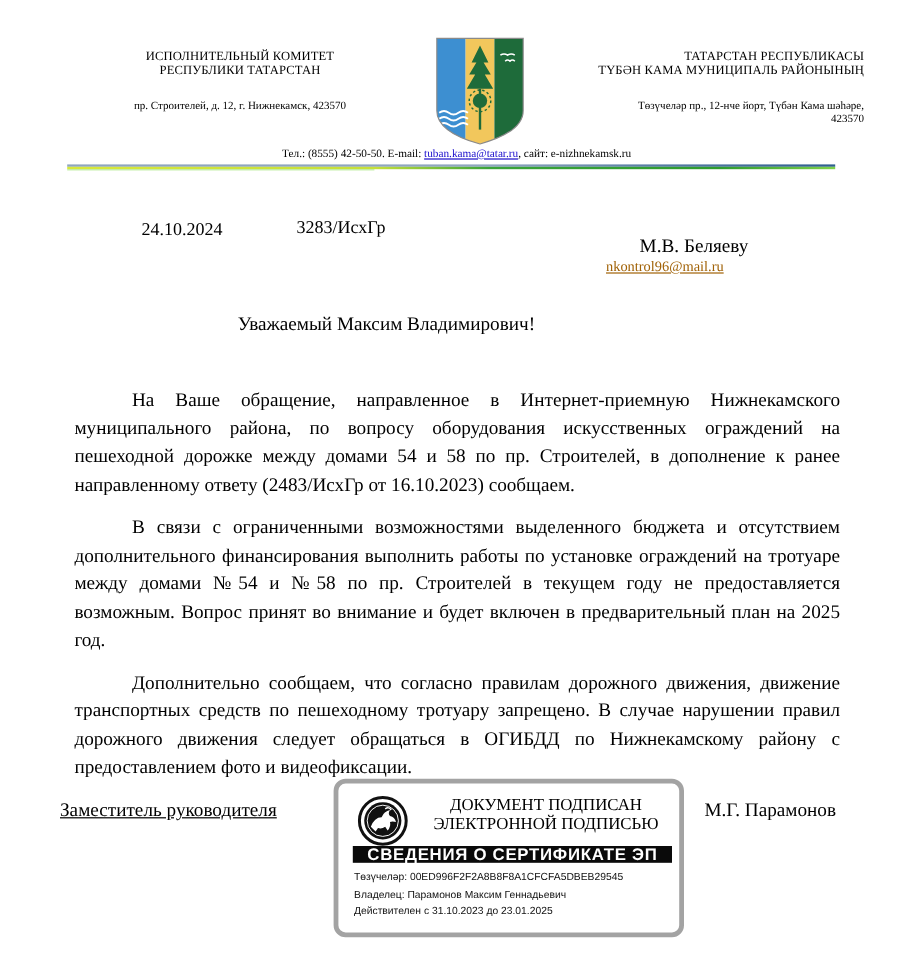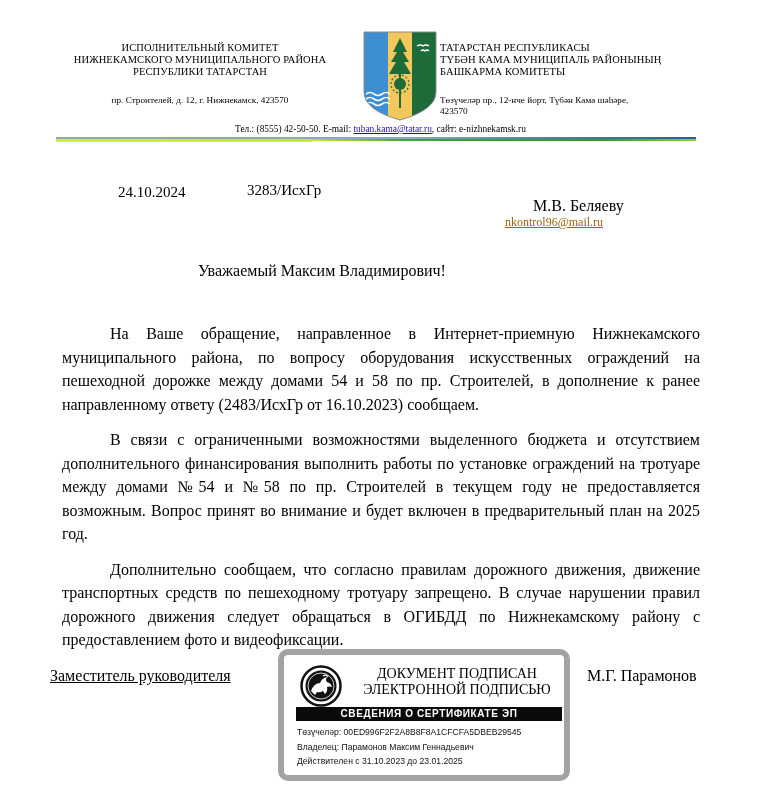--- a/index.html
+++ b/index.html
@@ -1,20 +1,20 @@
 <!DOCTYPE html>
 <html><head>
 <meta charset="utf-8">
 <style>
   html, body { margin: 0; padding: 0; background: #ffffff; }
   body { width: 761px; height: 803px; position: relative; overflow: hidden;
          font-family: "Liberation Serif", "DejaVu Serif", serif; color: #000; }
 
   .hdr-left { position: absolute; left: 50px; top: 42px; width: 300px; text-align: center; }
-  .hdr-right { position: absolute; left: 440px; top: 42px; width: 280px; text-align: left; }
+  .hdr-right { position: absolute; left: 440px; top: 42px; width: 280px; text-align: right; }
   .org { font-size: 10.5px; line-height: 12px; letter-spacing: 0.1px; }
   .addr { font-size: 9.2px; line-height: 11px; margin-top: 17px; }
   .hdr-right .addr { margin-top: 17px; }
 
   .emblem { position: absolute; left: 362px; top: 30px; width: 76px; height: 92px; }
 
   .contacts { position: absolute; left: 0; width: 761px; top: 123px; text-align: center;
               font-size: 9.4px; line-height: 12px; }
   .contacts a { color: #1a0dcc; text-decoration: underline; }
 
@@ -34,39 +34,38 @@
   .greeting { position: absolute; left: 0; width: 644px; top: 262px; text-align: center; font-size: 16px; }
 
   .body { position: absolute; left: 50px; width: 662px; top: 310px; font-size: 16px; line-height: 23.5px;
           text-align: justify; }
   .body p { margin: 12px; text-indent: 48px; }
 
   .sig-title { position: absolute; left: 50px; top: 667px; font-size: 16px; text-decoration: underline; }
   .sig-name { position: absolute; left: 587px; top: 667px; font-size: 16px; }
 
   .stamp { position: absolute; left: 278px; top: 649px; width: 292px; height: 132px;
-           border: 6px solid #a3a3a3; border-radius: 10px; box-sizing: border-box;
+           border: 4px solid #a3a3a3; border-radius: 10px; box-sizing: border-box;
            font-family: "Liberation Sans", "DejaVu Sans", sans-serif; }
   .stamp-logo { position: absolute; left: 16px; top: 10px; width: 42px; height: 42px; }
   .stamp-title { position: absolute; left: 62px; top: 11px; width: 222px; text-align: center;
                  font-family: "Liberation Serif", "DejaVu Serif", serif; font-size: 14px; line-height: 16px; }
   .stamp-bar { position: absolute; left: 12px; top: 52px; width: 266px; height: 14px; background: #0a0a0a;
-               color: #fff; font-size: 10px; font-weight: bold; letter-spacing: 0.6px; text-align: center; line-height: 14px; }
+               color: #fff; font-size: 14px; font-weight: bold; letter-spacing: 0.6px; text-align: center; line-height: 14px; }
   .stamp-line { position: absolute; left: 13px; font-size: 8.6px; line-height: 10px; color: #111; white-space: nowrap; }
   .stamp-line.c { top: 72px; }
   .stamp-line.o { top: 87px; }
   .stamp-line.v { top: 101px; }
 </style>
 </head>
 <body>
 
 <div class="hdr-left">
   <div class="org">
     <div>ИСПОЛНИТЕЛЬНЫЙ КОМИТЕТ</div>
-    <div>НИЖНЕКАМСКОГО МУНИЦИПАЛЬНОГО РАЙОНА</div>
     <div>РЕСПУБЛИКИ ТАТАРСТАН</div>
   </div>
   <div class="addr">пр. Строителей, д. 12, г. Нижнекамск, 423570</div>
 </div>
 
 <div class="emblem">
   <svg width="76" height="92" viewBox="0 0 76 92">
     <defs>
       <clipPath id="shield">
           <path d="M2,2 H74 V62 Q74,80 38,90 Q2,80 2,62 Z"></path>
@@ -87,21 +86,20 @@
       <path d="M59,21 q2,-2 4,0 q2,-2 4,0" stroke="#fff" stroke-width="1.3" fill="none"></path>
     </g>
     <path d="M2,2 H74 V62 Q74,80 38,90 Q2,80 2,62 Z" fill="none" stroke="#8a8a8a" stroke-width="1"></path>
   </svg>
 </div>
 
 <div class="hdr-right">
   <div class="org">
     <div>ТАТАРСТАН РЕСПУБЛИКАСЫ</div>
     <div>ТҮБӘН КАМА МУНИЦИПАЛЬ РАЙОНЫНЫҢ</div>
-    <div>БАШКАРМА КОМИТЕТЫ</div>
   </div>
   <div class="addr">
     <div>Төзүчеләр пр., 12-нче йорт, Түбән Кама шәһәре,</div>
     <div>423570</div>
   </div>
 </div>
 
 <div class="contacts">
   <span>Тел.: (8555) 42-50-50. E-mail: </span><a>tuban.kama@tatar.ru</a><span>, сайт: e-nizhnekamsk.ru</span>
 </div>

